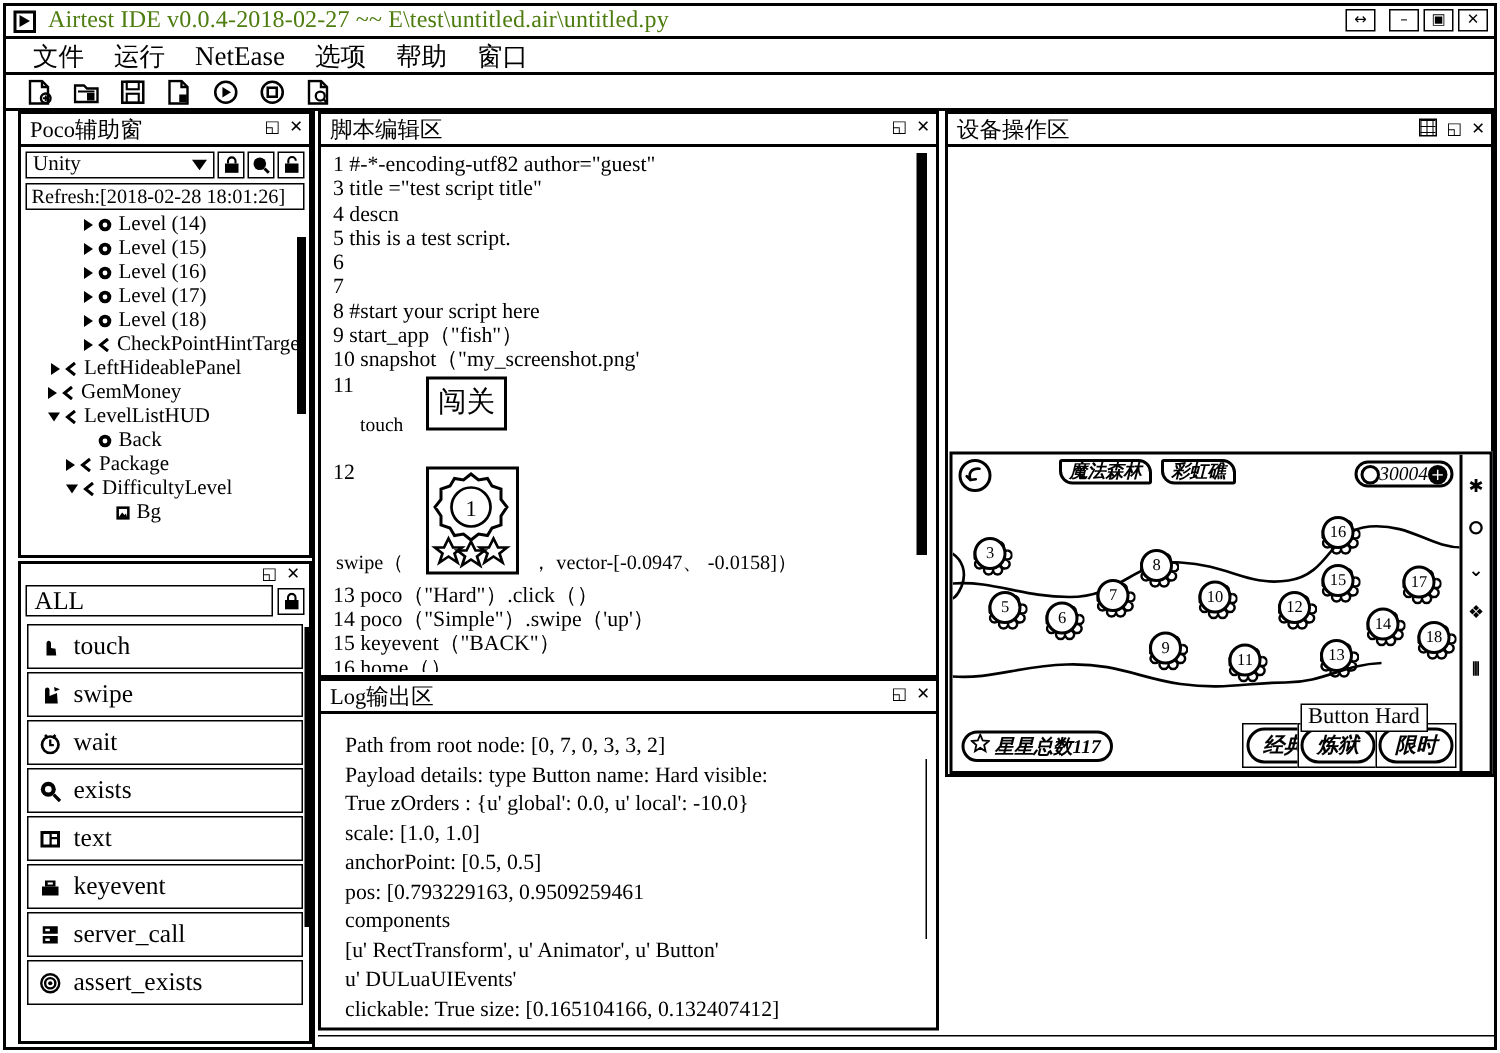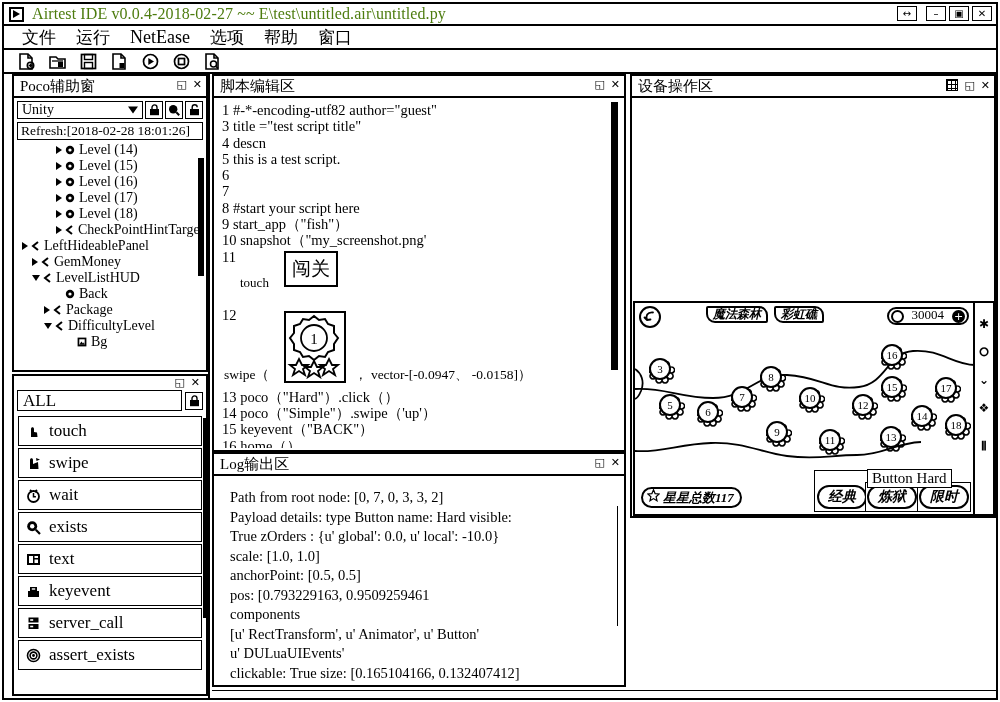--- a/index.html
+++ b/index.html
@@ -323,23 +323,23 @@
     display: flex; align-items: center; justify-content: center;
     font-size: 12px; padding: 0 5px;
     font-style: italic; font-weight: bold;
     background: #fff;
     margin-left: 35px;
   }
   .g-coin {
     position: absolute; right: 6px; top: 4px;
     height: 18px; min-width: 64px;
     border: 2.5px solid #000; border-radius: 9px;
-    display: flex; align-items: flex-end; gap: 8px;
+    display: flex; align-items: center; gap: 0;
     padding: 0 2px 0 2px;
-    font-size: 13px; background: #fff;
+    font-size: 13px; background: #fff; font-style: italic;
   }
   .g-coin .plus {
     width: 13px; height: 13px; border-radius: 50%;
     background: #000; color: #fff;
     display:flex; align-items:center; justify-content:center;
     font-size: 11px; font-family: "DejaVu Sans", sans-serif;
     margin-left: auto;
   }
   .g-coin .coin-dot {
     width: 13px; height: 13px; border-radius: 50%;
@@ -595,21 +595,21 @@
           </div>
           <div class="tnode" style="padding-left: 42px;">
             <span class="arrow right"></span>
             <span class="nico">
               <svg width="9" height="10" viewBox="0 0 9 10">
                 <path d="M7 1 L2 5 L7 9" fill="none" stroke="#000" stroke-width="2"></path>
               </svg>
             </span>
             <span>CheckPointHintTarget</span>
           </div>
-          <div class="tnode" style="padding-left: 8px;">
+          <div class="tnode" style="padding-left: 20px;">
             <span class="arrow right"></span>
             <span class="nico">
               <svg width="9" height="10" viewBox="0 0 9 10">
                 <path d="M7 1 L2 5 L7 9" fill="none" stroke="#000" stroke-width="2"></path>
               </svg>
             </span>
             <span>LeftHideablePanel</span>
           </div>
           <div class="tnode" style="padding-left: 18px;">
             <span class="arrow right"></span>
@@ -882,21 +882,21 @@
 
             <div class="g-stars">
               <span>
                 <svg width="13" height="13" viewBox="0 0 13 13">
                   <path d="M6.5 0.8 L8.1 4.6 L12.2 5 L9.1 7.7 L10 11.8 L6.5 9.6 L3 11.8 L3.9 7.7 L0.8 5 L4.9 4.6 Z" fill="none" stroke="#000" stroke-width="1.2"></path>
                 </svg>
               </span>
               <span>星星总数117</span>
             </div>
 
-            <div class="g-mode-wrap" style="left:179px; width:56px; height:42px;">
+            <div class="g-mode-wrap" style="left:193px; width:56px; height:30px;">
               <div class="g-mode" style="left:2px; bottom:2px;">
                 <span>经典</span>
               </div>
             </div>
             <div class="g-mode-wrap" style="left:230px; width:54px; height:30px;">
               <div class="g-mode" style="left:1px; bottom:2px;">
                 <span>炼狱</span>
               </div>
             </div>
             <div class="g-mode-wrap" style="left:282px; width:54px; height:30px;">

